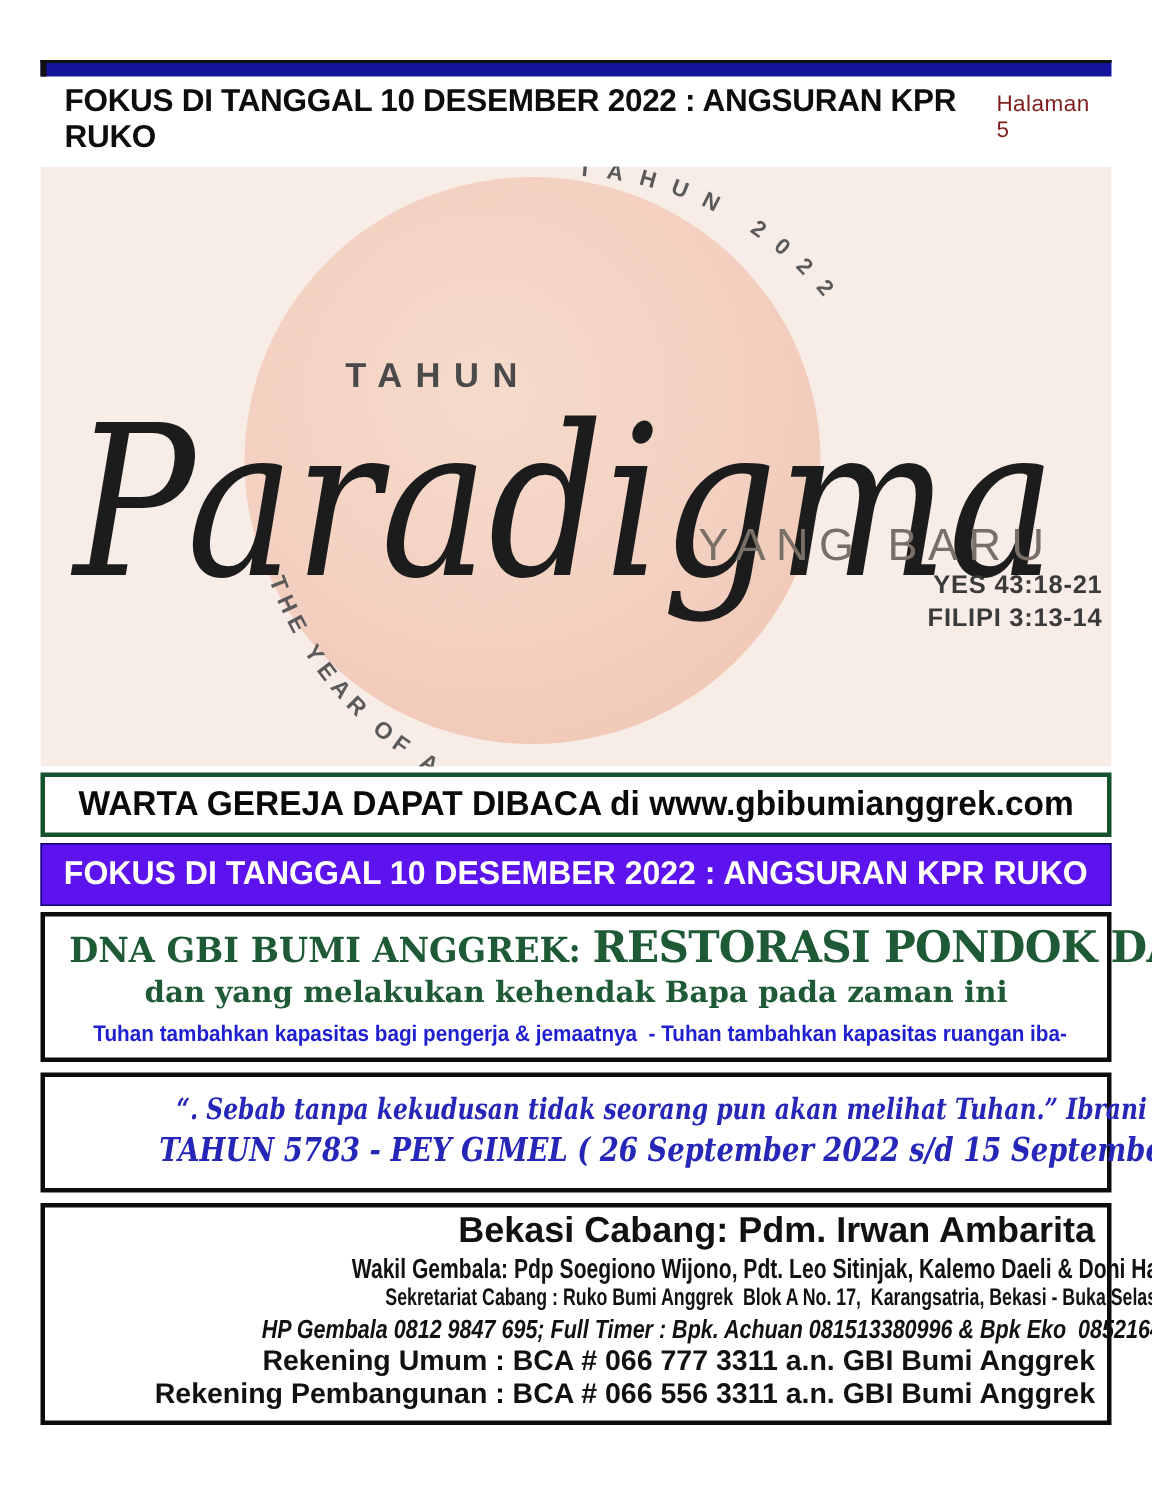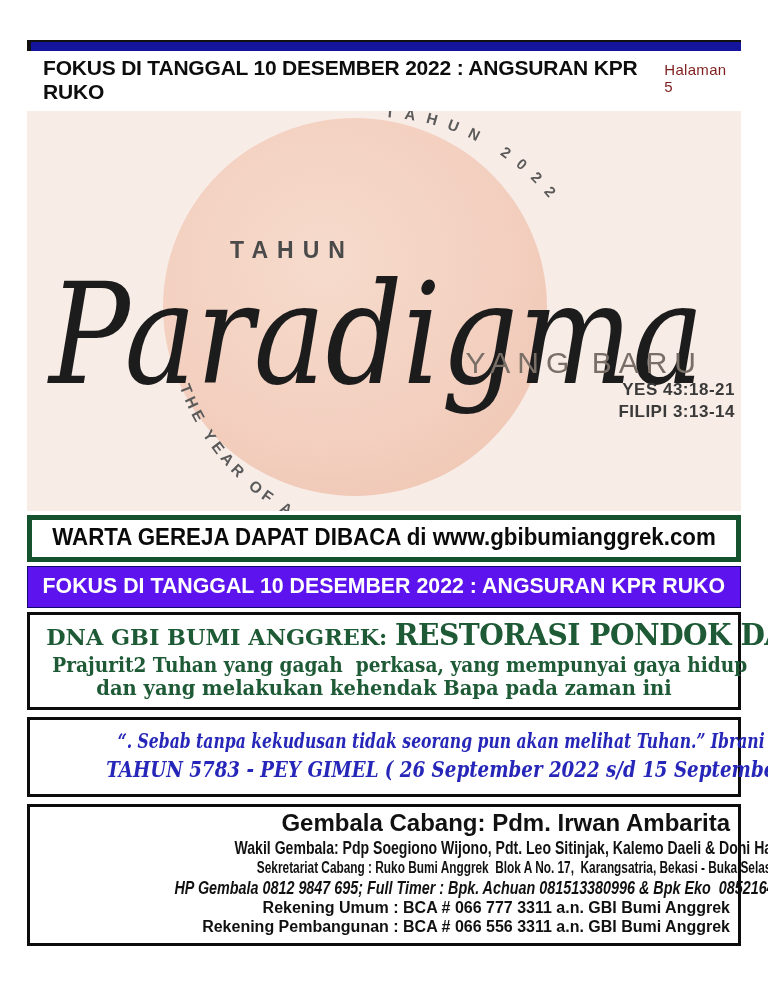--- a/index.html
+++ b/index.html
@@ -25,21 +25,21 @@
   .hero{width:714px;height:400px;display:block;}
   .hero svg{display:block;}
   .hero text{font-family:"Liberation Sans",sans-serif;}
   .hero .script-text{font-family:"DejaVu Serif",serif;font-style:italic;fill:#1c1c1c;}
   .hero .arc-text{fill:#5a5a5a;font-weight:bold;}
   .hero .tahun-text{fill:#4a4a4a;font-weight:bold;}
   .hero .yang-baru-text{fill:#7a6f67;}
   .hero .ref-text{fill:#3a3a3a;font-weight:bold;}
 
   
-  .warta-box{margin-top:4px;border:5px solid #14532d;text-align:center;padding:4px 0 6px;}
+  .warta-box{margin-top:4px;border:3px solid #14532d;text-align:center;padding:4px 0 6px;}
   .warta-box .fit{font-size:23px;font-weight:bold;color:#0a0a0a;}
 
   
   .fokus-banner{margin-top:4px;background:var(--banner-purple);text-align:center;padding:6px 0 8px;border:1px solid #12076b;}
   .fokus-banner .fit{font-size:22px;font-weight:bold;color:#ffffff;}
 
   
   .dna-box{margin-top:4px;border:3px solid #0c0c0c;text-align:center;padding:5px 4px 7px;}
   .dna-heading{line-height:1.1;margin-bottom:3px;color:var(--dna-green);font-family:"DejaVu Serif",serif;font-weight:bold;}
   .dna-heading .prefix{font-size:23px;}
@@ -53,21 +53,21 @@
   .quote-line-1{font-size:19.5px;line-height:1.4;}
   .quote-line-2{font-size:22px;line-height:1.35;}
 
   
   .contact-box{margin-top:7px;border:3px solid #0c0c0c;text-align:right;padding:2px 8px 6px 4px;}
   .contact-box div{line-height:1.18;}
   .c-pastor{font-size:24px;font-weight:bold;line-height:1.25;}
   .c-deputy{font-size:18.5px;font-weight:bold;}
   .c-secretariat{font-size:16px;font-weight:bold;}
   .c-hp{font-size:17.5px;font-weight:bold;font-style:italic;}
-  .c-rek{font-size:16px;font-weight:bold;}
+  .c-rek{font-size:19px;font-weight:bold;}
 </style>
 </head>
 <body>
 
 <div class="page">
   <div class="content">
 
     <div class="top-rule"></div>
     <div class="header-row">
       <span class="page-title">FOKUS DI TANGGAL 10 DESEMBER 2022 :  ANGSURAN KPR RUKO</span>
@@ -103,36 +103,38 @@
 
     <div class="fokus-banner">
       <span class="fit" style="--sx:.97">FOKUS DI TANGGAL 10 DESEMBER 2022 : ANGSURAN KPR RUKO</span>
     </div>
 
     <div class="dna-box">
       <div class="dna-heading">
         <span class="fit" style="--sx:.97"><tspan></tspan><span class="prefix">DNA GBI BUMI ANGGREK:</span><span class="prefix"> </span><span class="main">RESTORASI PONDOK DAUD</span></span>
       </div>
       <div class="dna-para">
-        <div><span class="fit" style="--sx:.95">Prajurit2 Tuhan yang gagah  perkasa, yang mempunyai gaya hidup</span></div>
         <div><span class="fit">dan yang melakukan kehendak Bapa pada zaman ini</span></div>
+      </div>
+      <div class="capacity-line">
+        <span class="fit" style="--sx:.92">Tuhan tambahkan kapasitas bagi pengerja &amp; jemaatnya  - Tuhan tambahkan kapasitas ruangan iba-</span>
       </div>
     </div>
 
     <div class="quote-box">
       <div class="quote-line-1">
         <span class="fit" style="--sx:.8">“. Sebab tanpa kekudusan tidak seorang pun akan melihat Tuhan.” Ibrani 12:14</span>
       </div>
       <div class="quote-line-2">
         <span class="fit" style="--sx:.83">TAHUN 5783 - PEY GIMEL ( 26 September 2022 s/d 15 September 2023)</span>
       </div>
     </div>
 
     <div class="contact-box align-right">
-      <div class="c-pastor"><span class="fit">Gembala Cabang: Pdm. Irwan Ambarita</span></div>
+      <div class="c-pastor"><span class="fit">Bekasi Cabang: Pdm. Irwan Ambarita</span></div>
       <div class="c-deputy"><span class="fit" style="--sx:.76">Wakil Gembala: Pdp Soegiono Wijono, Pdt. Leo Sitinjak, Kalemo Daeli &amp; Doni Hasiholan Tamba</span></div>
       <div class="c-secretariat"><span class="fit" style="--sx:.74">Sekretariat Cabang : Ruko Bumi Anggrek  Blok A No. 17,  Karangsatria, Bekasi - Buka Selasa - Sabtu 09.00- 12.00</span></div>
       <div class="c-hp"><span class="fit" style="--sx:.82">HP Gembala 0812 9847 695; Full Timer : Bpk. Achuan 081513380996 &amp; Bpk Eko  085216494708</span></div>
       <div class="c-rek"><span class="fit">Rekening Umum : BCA # 066 777 3311 a.n. GBI Bumi Anggrek</span></div>
       <div class="c-rek"><span class="fit">Rekening Pembangunan : BCA # 066 556 3311 a.n. GBI Bumi Anggrek</span></div>
 
     </div>
 
   </div>
 </div>

